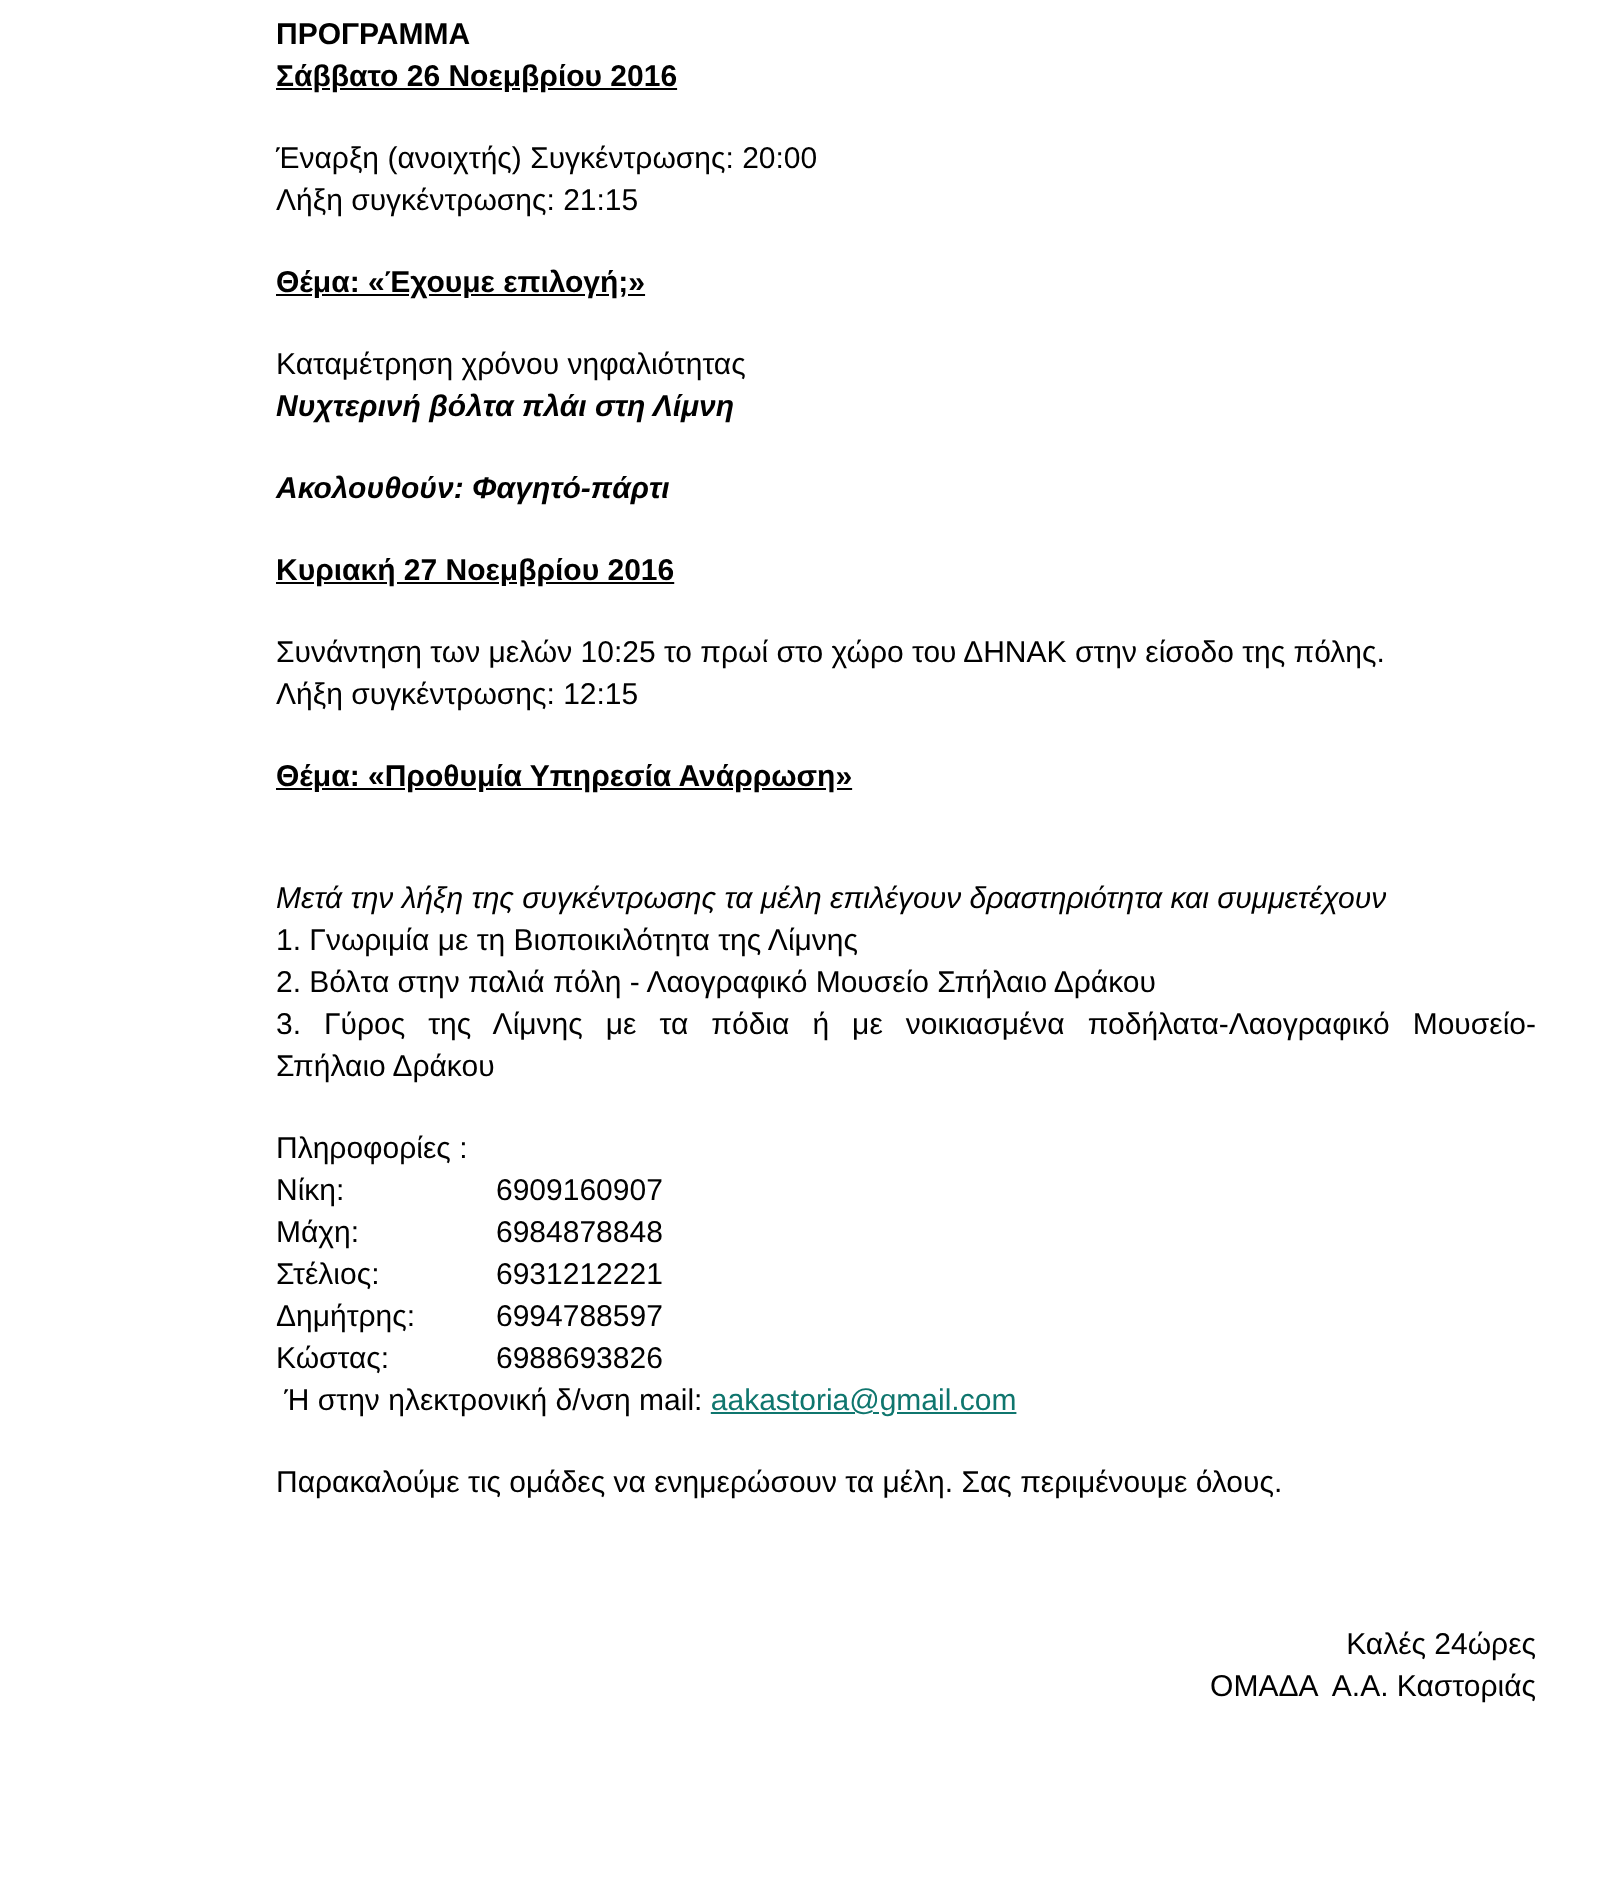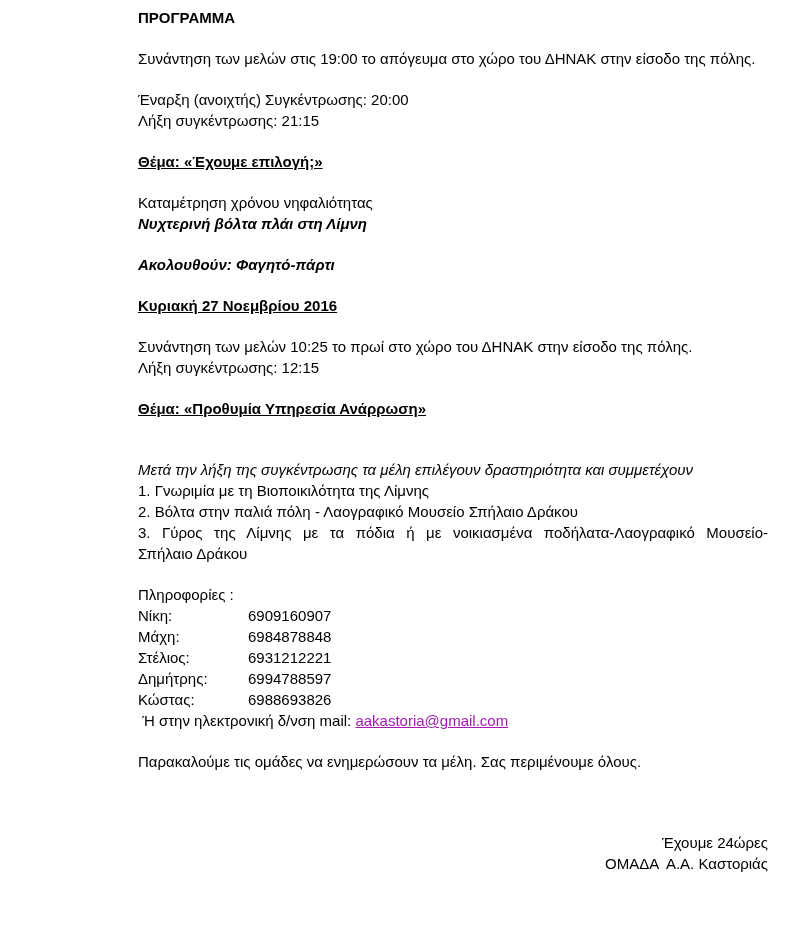--- a/index.html
+++ b/index.html
@@ -37,35 +37,35 @@
   .gap3 { margin-top: 60px; }
   .justify-full {
     white-space: normal;
     text-align: justify;
     text-align-last: justify;
   }
   .contact-row { display: flex; }
   .contact-name { display: inline-block; width: 110px; flex: 0 0 110px; }
   .contact-phone { display: inline-block; }
   .email-link {
-    color: #a21caf;
+    color: #0f766e;
     text-decoration: underline;
     cursor: pointer;
   }
   .right { text-align: right; }
 </style>
 </head>
 <body>
 
 <div class="page">
   <div class="content">
 
     <p class="line b">ΠΡΟΓΡΑΜΜΑ</p>
+    <p class="line bu">Σάββατο 26 Νοεμβρίου 2016</p>
 
-    <p class="line gap1">Συνάντηση των μελών στις 19:00 το απόγευμα στο χώρο του ΔΗΝΑΚ στην είσοδο της πόλης.</p>
 
     <p class="line gap1">Έναρξη (ανοιχτής) Συγκέντρωσης: 20:00</p>
     <p class="line">Λήξη συγκέντρωσης: 21:15</p>
 
     <p class="line bu gap1">Θέμα: «Έχουμε επιλογή;»</p>
 
     <p class="line gap1">Καταμέτρηση χρόνου νηφαλιότητας</p>
 
     <p class="line bi">Νυχτερινή βόλτα πλάι στη Λίμνη</p>
     <p class="line bi gap1">Ακολουθούν: Φαγητό-πάρτι</p>
@@ -104,17 +104,17 @@
     </div>
     <div class="line contact-row">
       <span class="contact-name">Κώστας:</span>
       <span class="contact-phone">6988693826</span>
     </div>
 
     <p class="line"><span> Ή στην ηλεκτρονική δ/νση mail: </span><a class="email-link">aakastoria@gmail.com</a></p>
 
     <p class="line gap1">Παρακαλούμε τις ομάδες να ενημερώσουν τα μέλη. Σας περιμένουμε όλους.</p>
 
-    <p class="line right gap3">Έχουμε 24ώρες</p>
+    <p class="line right gap3">Καλές 24ώρες</p>
     <p class="line right">ΟΜΑΔΑ  Α.Α. Καστοριάς</p>
 
   </div>
 </div>
 
 </body></html>

